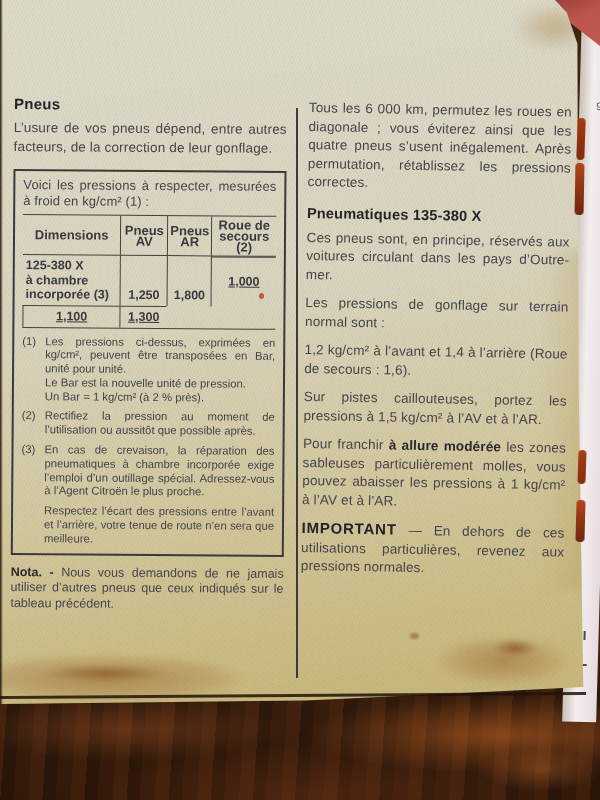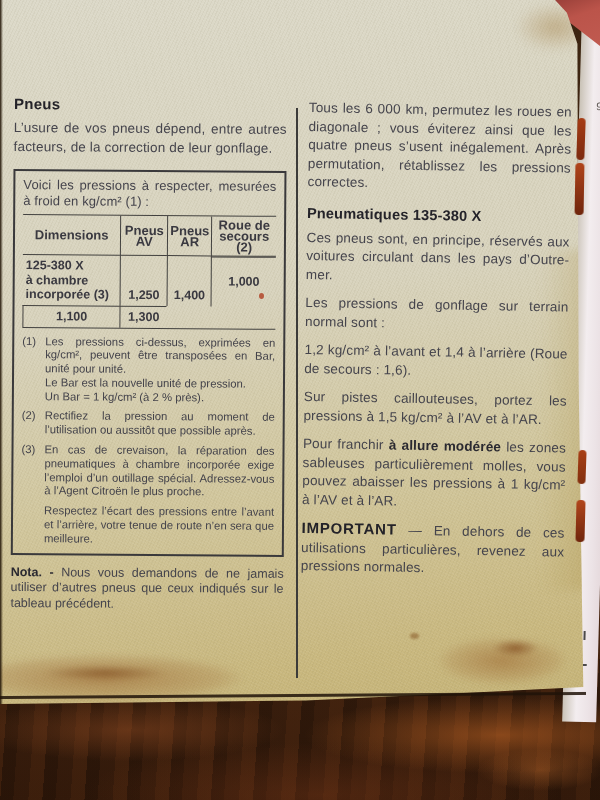--- a/index.html
+++ b/index.html
@@ -82,21 +82,21 @@
   .pbox{border:2px solid #3a393b;padding:6px 8px 7px 8px;margin-top:9px;}
   .pbox-intro{font-size:13px;line-height:16px;letter-spacing:.1px;margin-bottom:5px;}
   .ptable{display:grid;grid-template-columns:38.5% 18.5% 17.5% 25.5%;
     border-top:1.5px solid #42413f;border-bottom:1.5px solid #42413f;margin-bottom:7px;color:#3a3940;}
   .cell{padding:3px 3px;}
   .cell.c2,.cell.c3,.cell.c4{border-left:1.5px solid #42413f;}
   .cell.head{font-size:13px;font-weight:bold;line-height:11px;display:flex;align-items:center;justify-content:center;text-align:center;min-height:26px;border-bottom:1.5px solid #42413f;}
   .cell.r2{border-top:1.5px solid #42413f;}
   .cell.dim{font-size:12.5px;line-height:14.5px;white-space:pre-line;font-weight:600;}
   .cell.val{font-size:12.5px;font-weight:600;display:flex;align-items:flex-end;justify-content:center;padding-bottom:4px;text-align:center;}
-  .cell.r2.val{align-items:center;}
+  .cell.r2.val{align-items:center;text-decoration:underline;}
 
   .fn{display:flex;font-size:11.3px;line-height:13.8px;margin-bottom:6px;color:#43424a;}
   .fn-num{width:23px;flex-shrink:0;}
   .fn-text{flex:1;white-space:pre-line;text-align:justify;}
   .closing{font-size:11.3px;line-height:13.8px;margin-left:23px;text-align:justify;}
 
   .nota{margin-top:10px;font-size:12.5px;line-height:15.5px;text-align:justify;}
 
   .h-right{font-size:14.5px;font-weight:bold;color:#242329;margin:13px 0 8px 0;letter-spacing:.2px;}
   .rp{margin-bottom:10px;}
@@ -139,21 +139,21 @@
         <div class="ptable">
           <div class="cell head c1">Dimensions</div>
           <div class="cell head c2">Pneus AV</div>
           <div class="cell head c3">Pneus AR</div>
           <div class="cell head c4">Roue de secours (2)</div>
 
           <div class="cell dim c1 r1">125-380 X
 à chambre
 incorporée (3)</div>
           <div class="cell val c2 r1">1,250</div>
-          <div class="cell val c3 r1">1,400</div>
+          <div class="cell val c3 r1">1,800</div>
 
           <div class="cell val c2 r2">1,000</div>
           <div class="cell val c3 r2">1,100</div>
           <div class="cell val c4 r2">1,300</div>
         </div>
 
         <div class="fn">
           <span class="fn-num">(1)</span>
           <span class="fn-text">Les pressions ci-dessus, exprimées en kg/cm², peuvent être transposées en Bar, unité pour unité.
 Le Bar est la nouvelle unité de pression.

